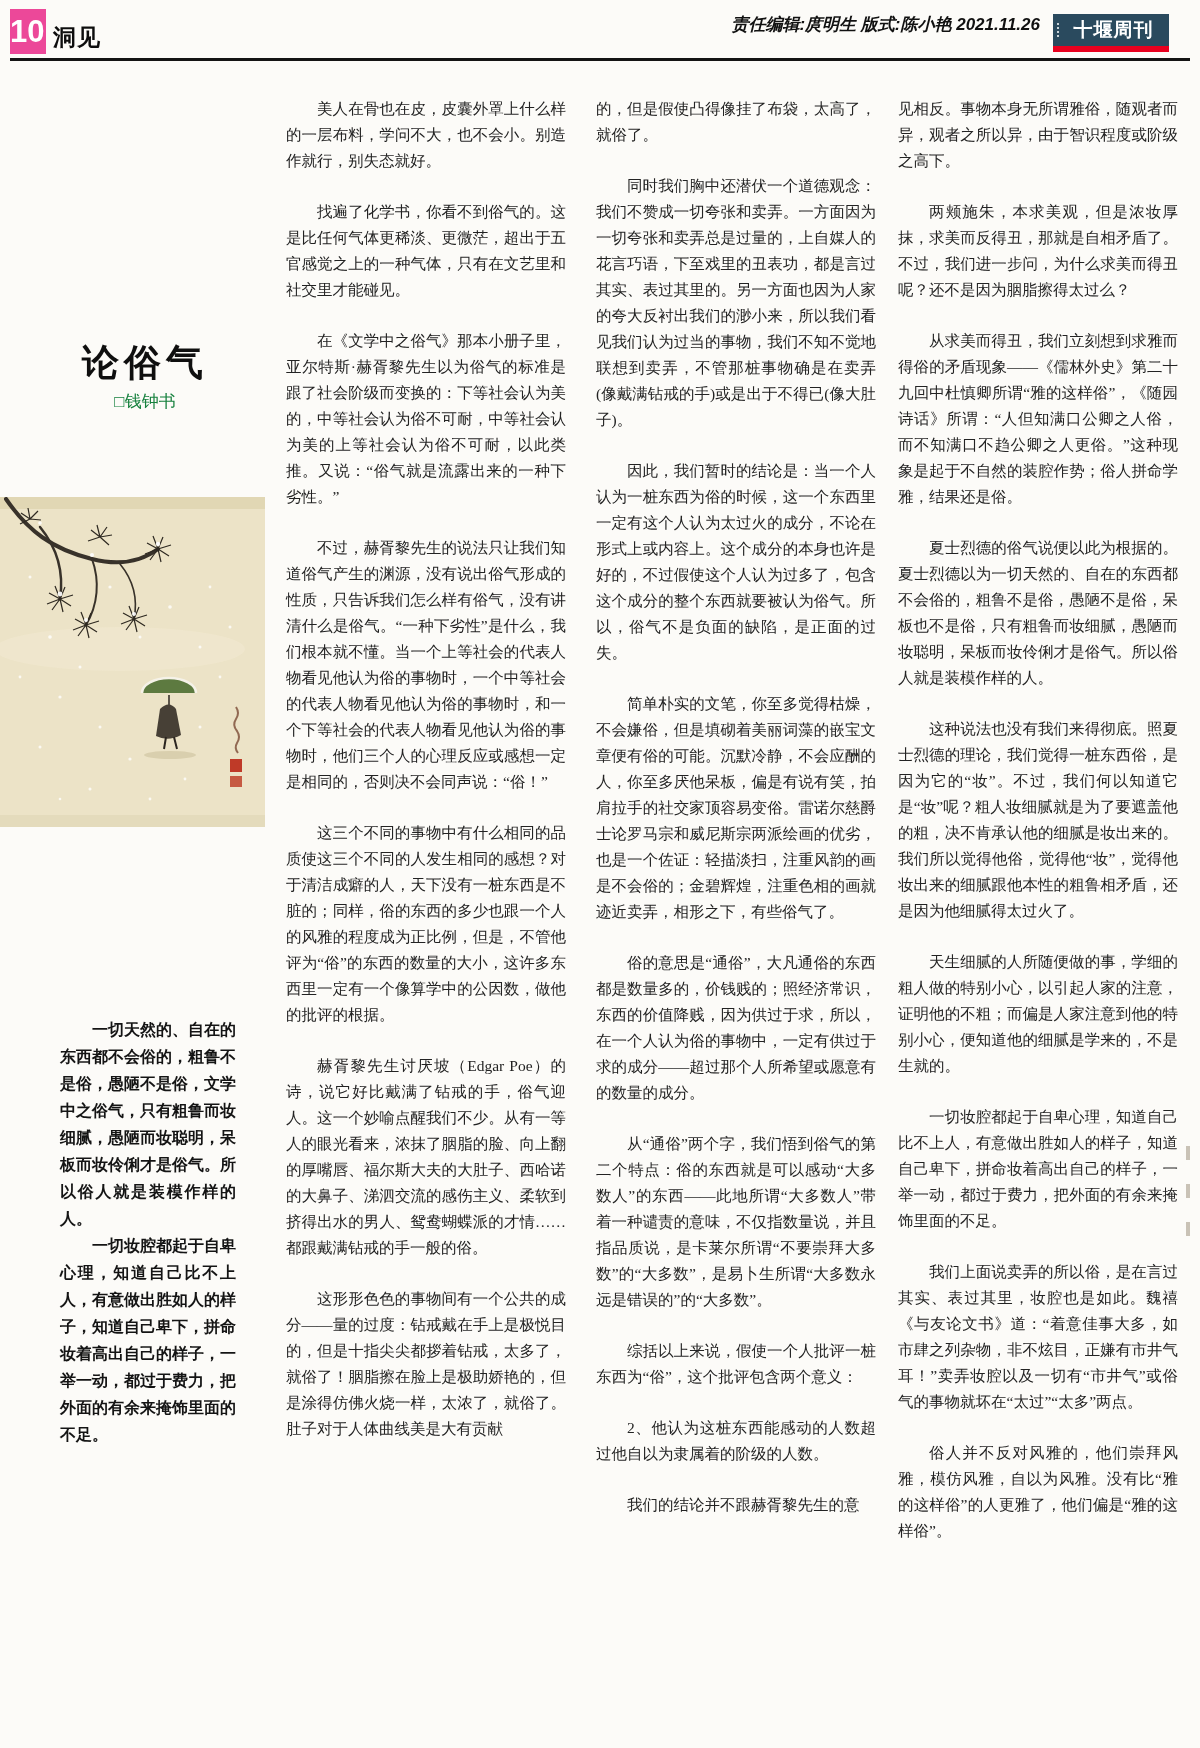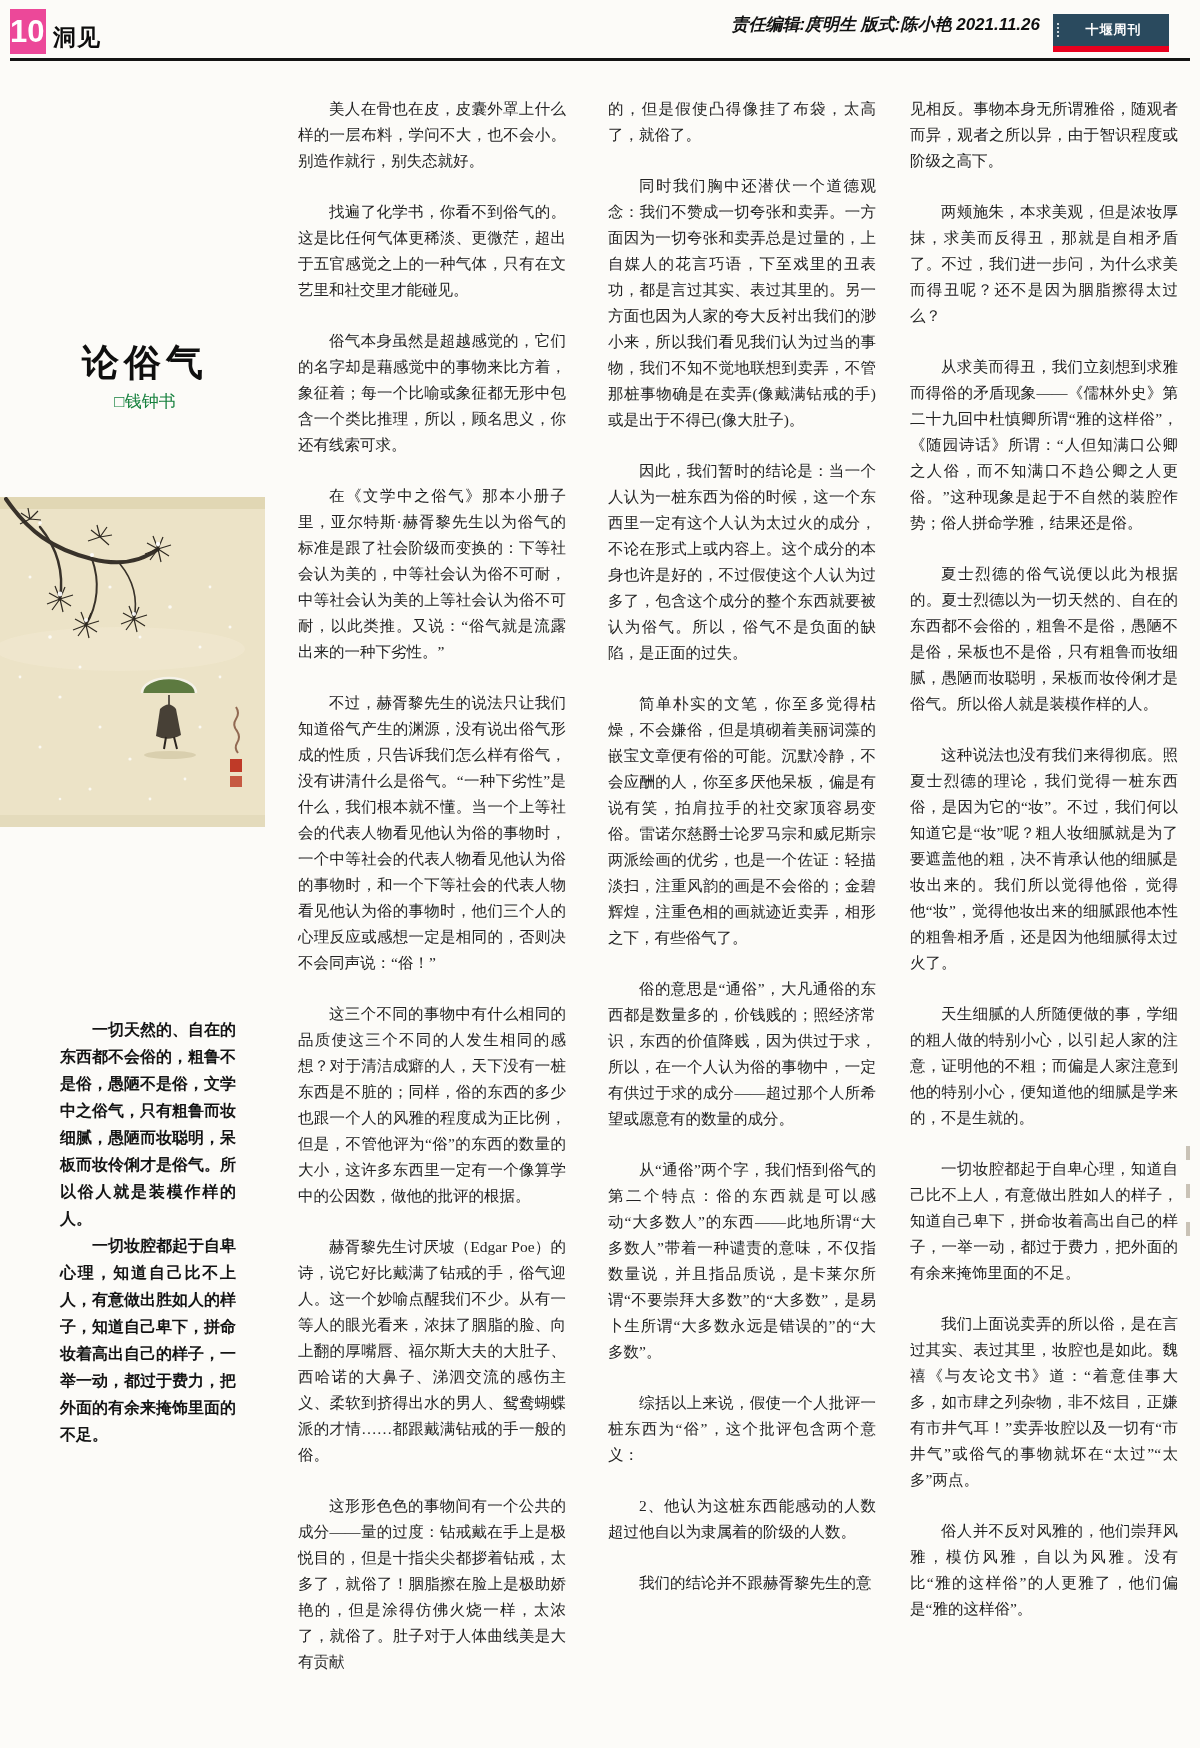--- a/index.html
+++ b/index.html
@@ -25,21 +25,21 @@
     font-family:"Liberation Sans","DejaVu Sans",sans-serif;
     font-size:17px;font-weight:bold;font-style:italic;color:#111;
   }
   .masthead{
     position:absolute;left:1053px;top:14px;width:116px;height:32px;
     background:#2a4a5e;display:flex;align-items:center;
   }
   .masthead-marks{display:flex;flex-direction:column;gap:2px;margin:0 3px 0 4px;}
   .masthead-marks i{width:2px;height:2px;background:#c8d3d9;display:block;}
   .masthead-text{
-    flex:1;text-align:center;color:#fff;font-weight:bold;font-size:13px;
+    flex:1;text-align:center;color:#fff;font-weight:bold;font-size:19px;
     letter-spacing:1px;padding-right:4px;
   }
   .masthead-bar{position:absolute;left:1053px;top:46px;width:116px;height:6px;background:#e8001e;}
   .header-rule{position:absolute;left:10px;top:58px;width:1180px;height:3px;background:#141414;}
   
   .article-title{
     position:absolute;left:45px;top:338px;width:200px;text-align:center;
     font-size:37px;font-weight:bold;letter-spacing:5px;color:#0f0f0f;
   }
   .article-author{
@@ -50,21 +50,21 @@
   .pull-quote{
     position:absolute;left:60px;top:1016px;width:176px;
     font-size:16px;font-weight:bold;line-height:27px;text-align:justify;color:#141414;
   }
   .pull-quote p{margin:0;text-indent:2em;}
   
   .col{
     position:absolute;top:96px;width:280px;
     font-size:15.5px;line-height:26px;text-align:justify;color:#232323;
   }
-  .col p{margin:0 0 25px 12px;text-indent:2em;}
+  .col p{margin:0 0 25px 0;text-indent:2em;}
   .col p.cont{text-indent:0;}
   #col1{left:286px;}
   #col2{left:596px;}
   #col3{left:898px;}
   
   .margin-marks{position:absolute;left:1186px;top:1146px;display:flex;flex-direction:column;gap:24px;}
   .margin-marks i{width:4px;height:14px;background:#c9c2b6;display:block;}
 </style>
 </head>
 <body>
@@ -154,21 +154,20 @@
   </svg>
 
   <div class="pull-quote">
       <p>一切天然的、自在的东西都不会俗的，粗鲁不是俗，愚陋不是俗，文学中之俗气，只有粗鲁而妆细腻，愚陋而妆聪明，呆板而妆伶俐才是俗气。所以俗人就是装模作样的人。</p>
       <p>一切妆腔都起于自卑心理，知道自己比不上人，有意做出胜如人的样子，知道自己卑下，拼命妆着高出自己的样子，一举一动，都过于费力，把外面的有余来掩饰里面的不足。</p>
     </div>
 
   <div class="col" id="col1">
       <p>美人在骨也在皮，皮囊外罩上什么样的一层布料，学问不大，也不会小。别造作就行，别失态就好。</p>
       <p>找遍了化学书，你看不到俗气的。这是比任何气体更稀淡、更微茫，超出于五官感觉之上的一种气体，只有在文艺里和社交里才能碰见。</p>
-      <p>俗气本身虽然是超越感觉的，它们的名字却是藉感觉中的事物来比方着，象征着；每一个比喻或象征都无形中包含一个类比推理，所以，顾名思义，你还有线索可求。</p>
       <p>在《文学中之俗气》那本小册子里，亚尔特斯·赫胥黎先生以为俗气的标准是跟了社会阶级而变换的：下等社会认为美的，中等社会认为俗不可耐，中等社会认为美的上等社会认为俗不可耐，以此类推。又说：“俗气就是流露出来的一种下劣性。”</p>
       <p>不过，赫胥黎先生的说法只让我们知道俗气产生的渊源，没有说出俗气形成的性质，只告诉我们怎么样有俗气，没有讲清什么是俗气。“一种下劣性”是什么，我们根本就不懂。当一个上等社会的代表人物看见他认为俗的事物时，一个中等社会的代表人物看见他认为俗的事物时，和一个下等社会的代表人物看见他认为俗的事物时，他们三个人的心理反应或感想一定是相同的，否则决不会同声说：“俗！”</p>
       <p>这三个不同的事物中有什么相同的品质使这三个不同的人发生相同的感想？对于清洁成癖的人，天下没有一桩东西是不脏的；同样，俗的东西的多少也跟一个人的风雅的程度成为正比例，但是，不管他评为“俗”的东西的数量的大小，这许多东西里一定有一个像算学中的公因数，做他的批评的根据。</p>
       <p>赫胥黎先生讨厌坡（Edgar Poe）的诗，说它好比戴满了钻戒的手，俗气迎人。这一个妙喻点醒我们不少。从有一等人的眼光看来，浓抹了胭脂的脸、向上翻的厚嘴唇、福尔斯大夫的大肚子、西哈诺的大鼻子、涕泗交流的感伤主义、柔软到挤得出水的男人、鸳鸯蝴蝶派的才情……都跟戴满钻戒的手一般的俗。</p>
       <p>这形形色色的事物间有一个公共的成分——量的过度：钻戒戴在手上是极悦目的，但是十指尖尖都拶着钻戒，太多了，就俗了！胭脂擦在脸上是极助娇艳的，但是涂得仿佛火烧一样，太浓了，就俗了。肚子对于人体曲线美是大有贡献</p>
     </div>
   <div class="col" id="col2">
       <p class="cont">的，但是假使凸得像挂了布袋，太高了，就俗了。</p>
       <p>同时我们胸中还潜伏一个道德观念：我们不赞成一切夸张和卖弄。一方面因为一切夸张和卖弄总是过量的，上自媒人的花言巧语，下至戏里的丑表功，都是言过其实、表过其里的。另一方面也因为人家的夸大反衬出我们的渺小来，所以我们看见我们认为过当的事物，我们不知不觉地联想到卖弄，不管那桩事物确是在卖弄(像戴满钻戒的手)或是出于不得已(像大肚子)。</p>
       <p>因此，我们暂时的结论是：当一个人认为一桩东西为俗的时候，这一个东西里一定有这个人认为太过火的成分，不论在形式上或内容上。这个成分的本身也许是好的，不过假使这个人认为过多了，包含这个成分的整个东西就要被认为俗气。所以，俗气不是负面的缺陷，是正面的过失。</p>

